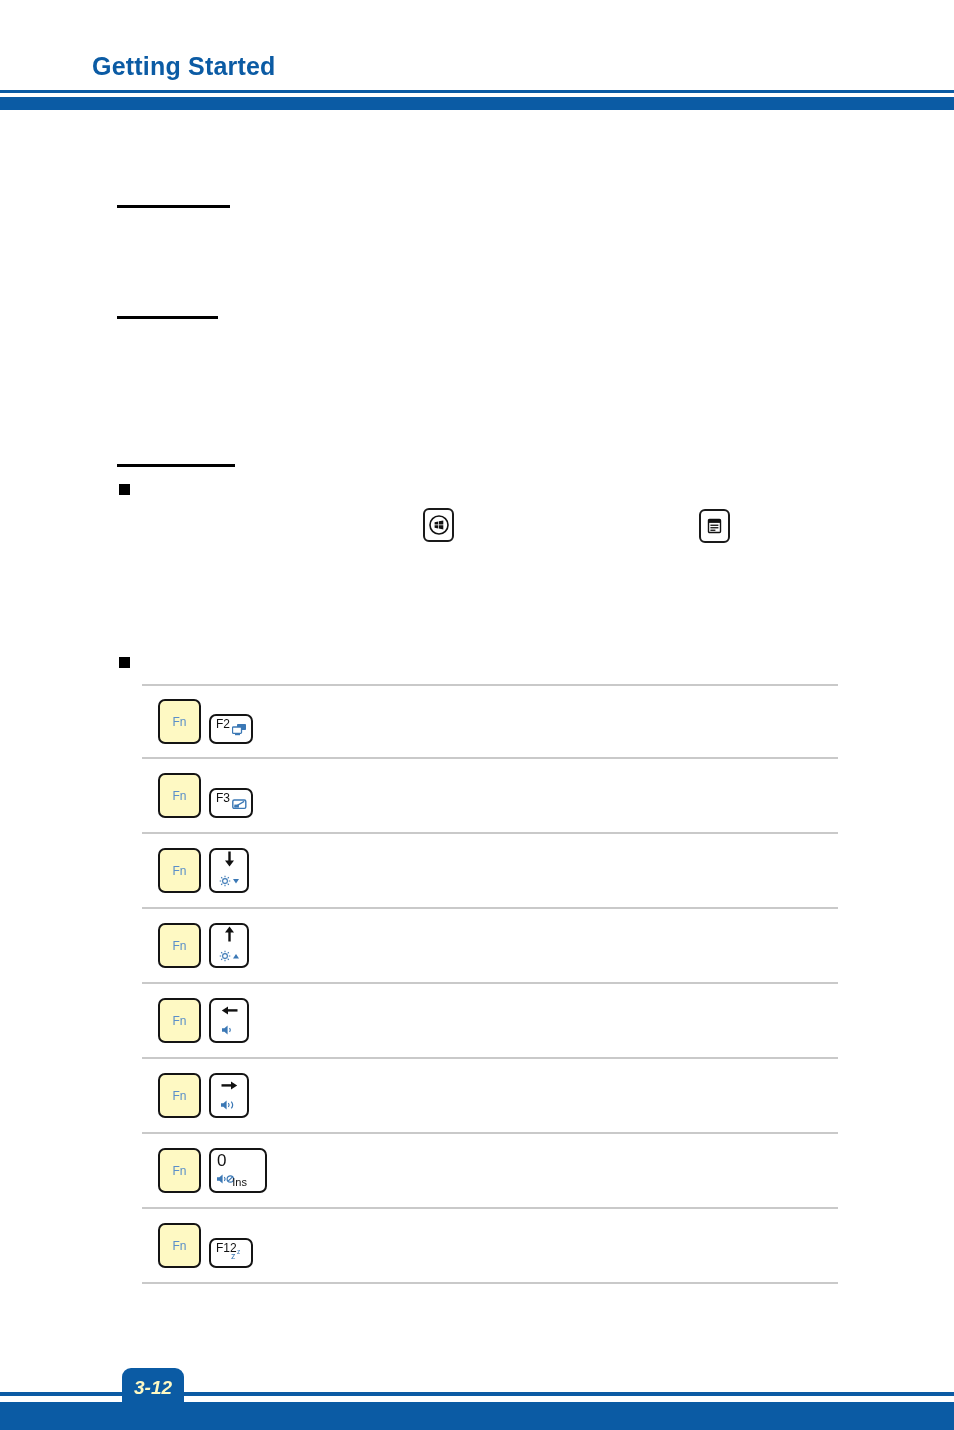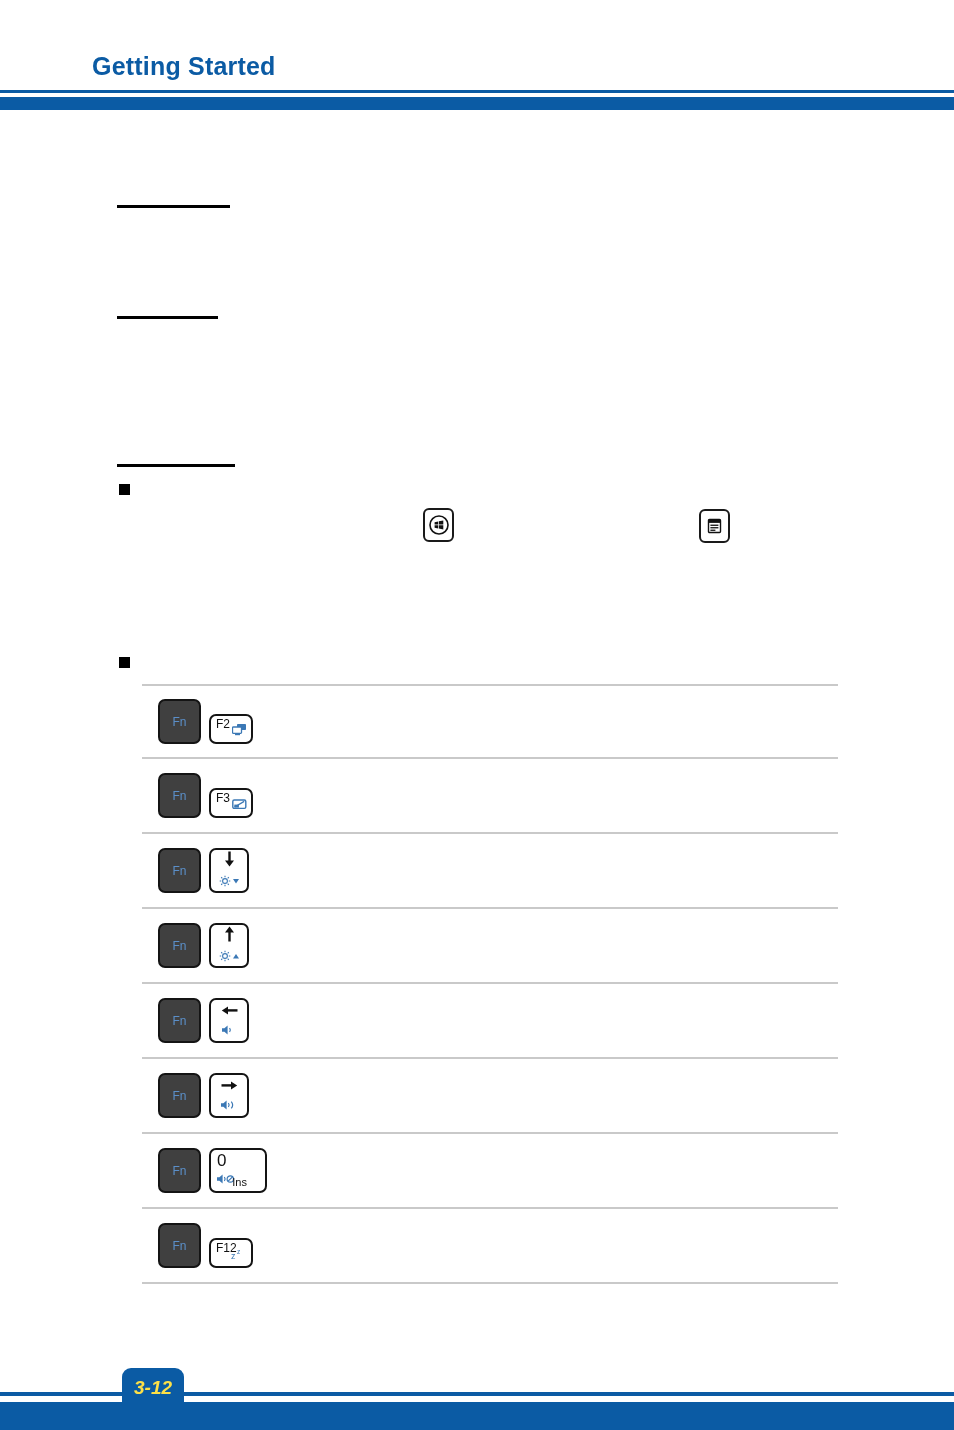--- a/index.html
+++ b/index.html
@@ -102,21 +102,21 @@
     gap: 8px;
     padding-left: 16px;
   }
 
   
   .fn-key {
     width: 43px;
     height: 45px;
     border: 2.5px solid #141414;
     border-radius: 7px;
-    background: #404040;
+    background: #fef9c3;
     display: flex;
     align-items: center;
     justify-content: center;
     color: #5b8fc9;
     font-size: 12px;
   }
 
   
   .fkey {
     border: 2px solid #141414;
@@ -179,21 +179,21 @@
     position: absolute;
     left: 122px;
     top: 1368px;
     width: 62px;
     height: 40px;
     background: #0b5ba4;
     border-radius: 9px 9px 0 0;
     display: flex;
     align-items: center;
     justify-content: center;
-    color: #fde047;
+    color: #fef9c3;
     font-size: 19px;
     font-weight: bold;
     font-style: italic;
     z-index: 3;
   }
   .footer-rule-thin {
     position: absolute;
     left: 0;
     top: 1392px;
     width: 954px;

